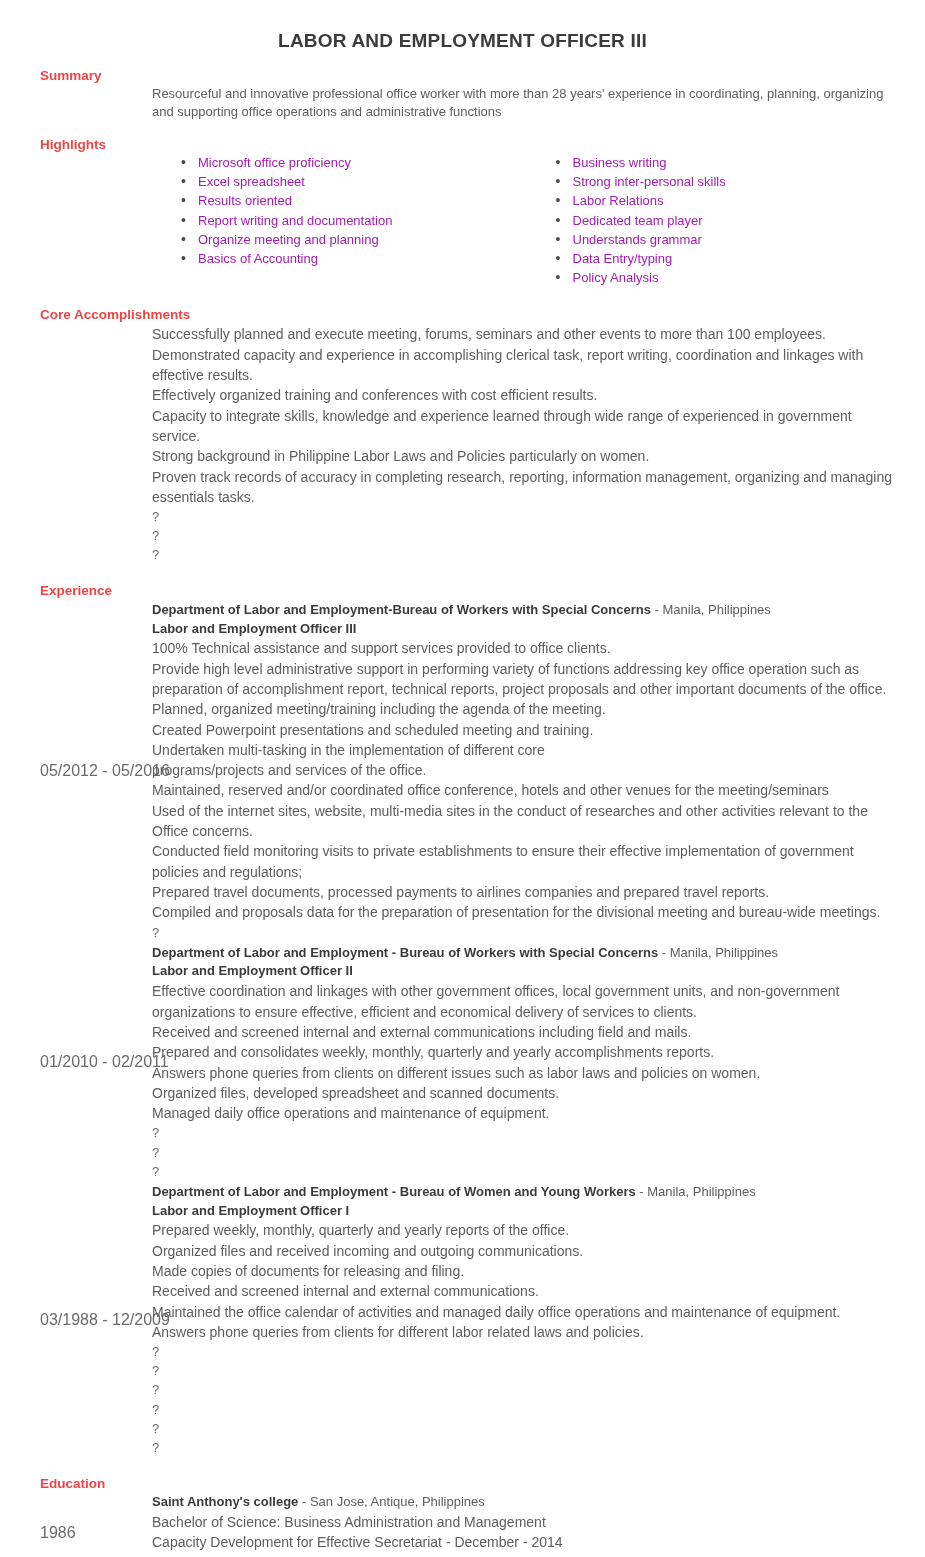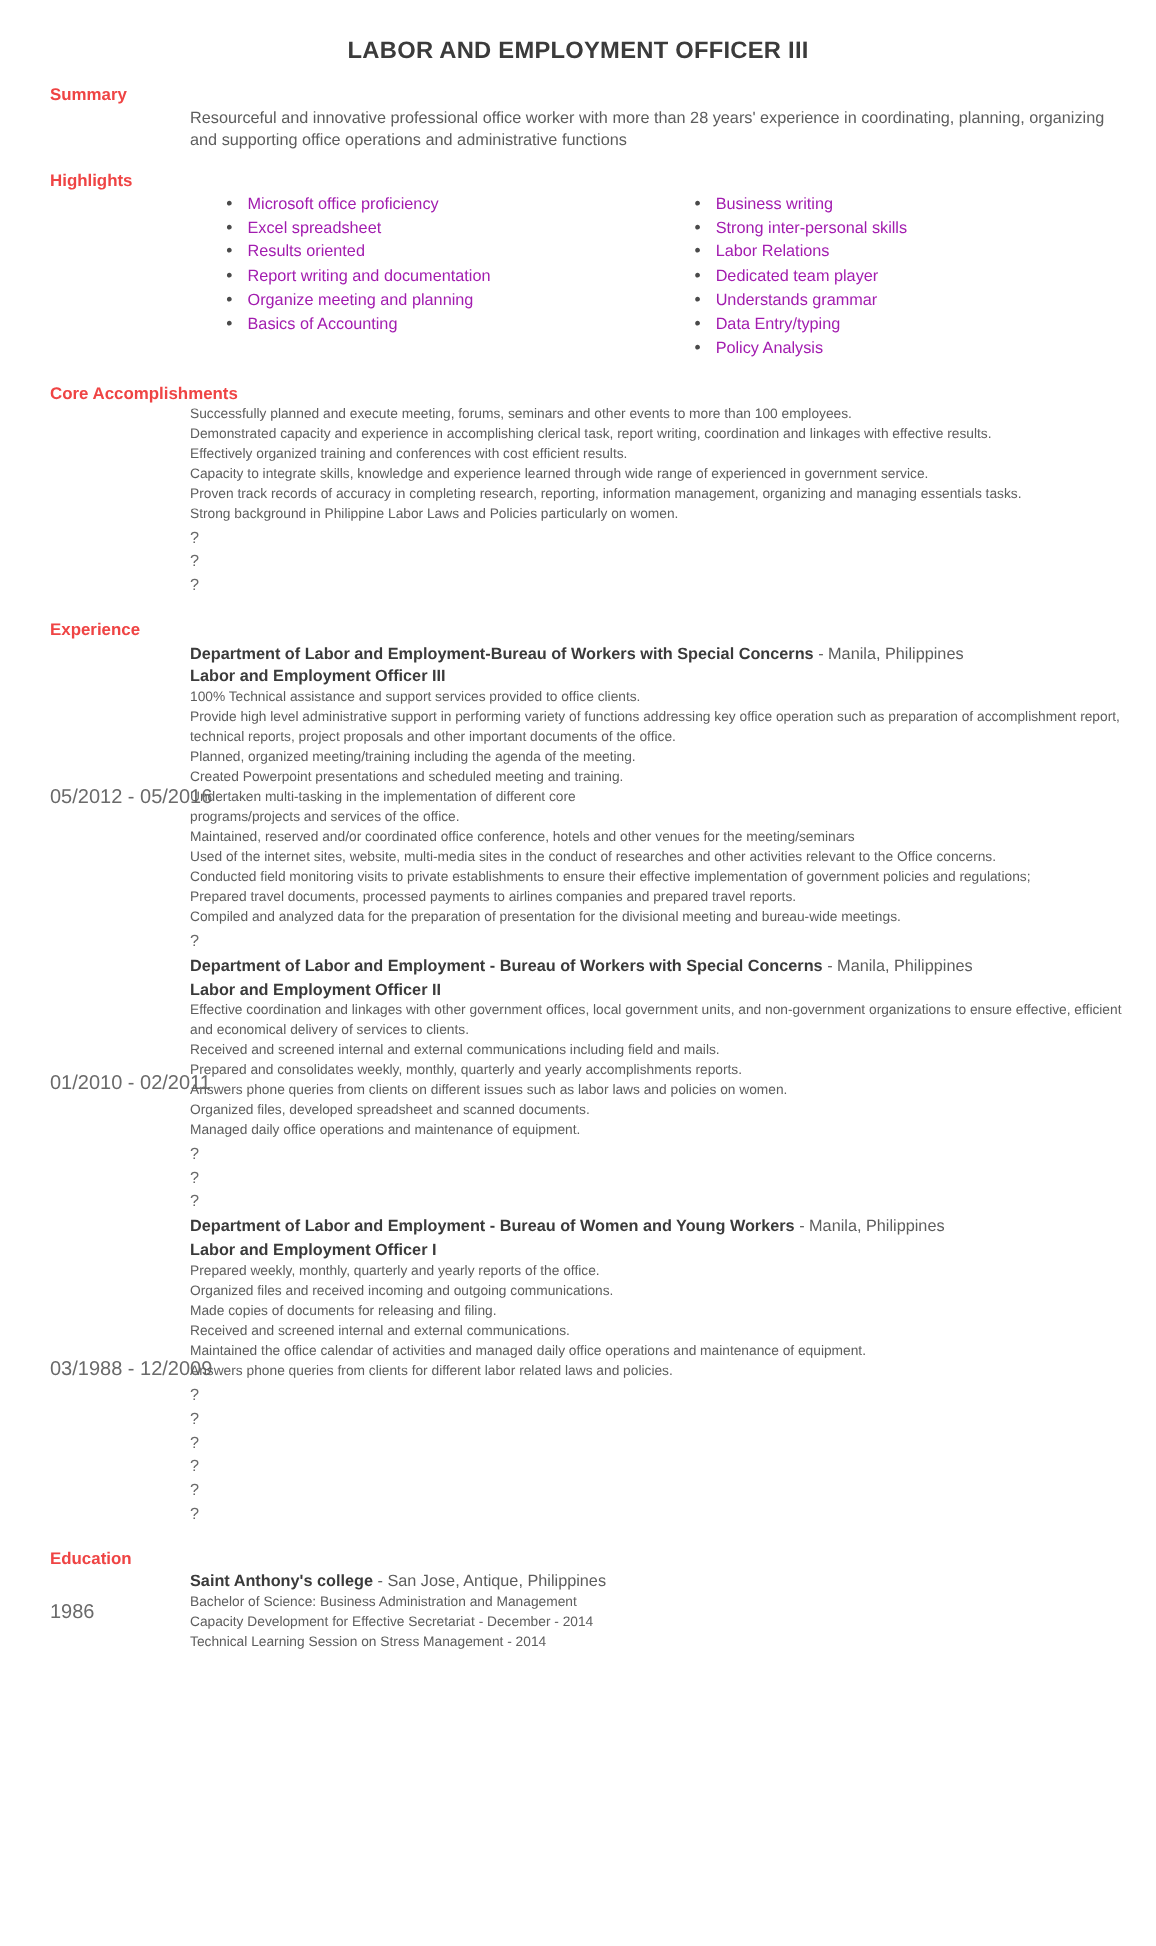--- a/index.html
+++ b/index.html
@@ -72,21 +72,21 @@
   }
 
   .para {
     font-size: 13px;
     color: #5d5d5d;
     line-height: 1.42;
     margin: 0;
   }
 
   .line {
-    font-size: 11px;
+    font-size: 14px;
     color: #5d5d5d;
     line-height: 1.45;
     margin: 0;
   }
 
   .qmark {
     font-size: 13px;
     color: #6a6a6a;
     line-height: 1.47;
     margin: 0;
@@ -206,22 +206,22 @@
 
   <div class="section">
     <div class="section-head">Core Accomplishments</div>
     <div class="row">
       <div class="meta"></div>
       <div class="content" id="core-lines">
           <p class="line">Successfully planned and execute meeting, forums, seminars and other events to more than 100 employees.</p>
           <p class="line">Demonstrated capacity and experience in accomplishing clerical task, report writing, coordination and linkages with effective results.</p>
           <p class="line">Effectively organized training and conferences with cost efficient results.</p>
           <p class="line">Capacity to integrate skills, knowledge and experience learned through wide range of experienced in government service.</p>
+          <p class="line">Strong background in Philippine Labor Laws and Policies particularly on women.</p>
           <p class="line">Proven track records of accuracy in completing research, reporting, information management, organizing and managing essentials tasks.</p>
-          <p class="line">Strong background in Philippine Labor Laws and Policies particularly on women.</p>
           <p class="qmark">?</p>
           <p class="qmark">?</p>
           <p class="qmark">?</p>
         </div>
     </div>
   </div>
 
   <div class="spacer-lg"></div>
 
   <div class="section">
@@ -235,21 +235,21 @@
             <p class="line">100% Technical assistance and support services provided to office clients.</p>
             <p class="line">Provide high level administrative support in performing variety of functions addressing key office operation such as preparation of accomplishment report, technical reports, project proposals and other important documents of the office.</p>
             <p class="line">Planned, organized meeting/training including the agenda of the meeting.</p>
             <p class="line">Created Powerpoint presentations and scheduled meeting and training.</p>
             <p class="line">Undertaken multi-tasking in the implementation of different core</p>
             <p class="line">programs/projects and services of the office.</p>
             <p class="line">Maintained, reserved and/or coordinated office conference, hotels and other venues  for the meeting/seminars</p>
             <p class="line">Used of the internet sites, website, multi-media sites in the conduct of researches and other activities relevant to the Office concerns.</p>
             <p class="line">Conducted field monitoring visits to private establishments to ensure their effective implementation of government policies and regulations;</p>
             <p class="line">Prepared travel documents, processed payments to airlines companies and prepared travel reports.</p>
-            <p class="line">Compiled and analyzed data for the preparation of presentation for the divisional meeting and bureau-wide meetings.</p>
+            <p class="line">Compiled and proposals data for the preparation of presentation for the divisional meeting and bureau-wide meetings.</p>
             <p class="qmark">?</p>
           </div>
         </div>
         <div class="row entry">
           <div class="meta">01/2010 - 02/2011</div>
           <div class="content">
             <p class="org"><b>Department of Labor and Employment - Bureau of Workers with Special Concerns</b><span class="loc"> - Manila, Philippines</span></p>
             <p class="jobtitle">Labor and Employment Officer II</p>
             <p class="line">Effective coordination and linkages with other government offices, local government units, and non-government organizations to ensure effective, efficient and economical delivery of services to clients.</p>
             <p class="line">Received  and screened  internal and external communications including field and mails.</p>

